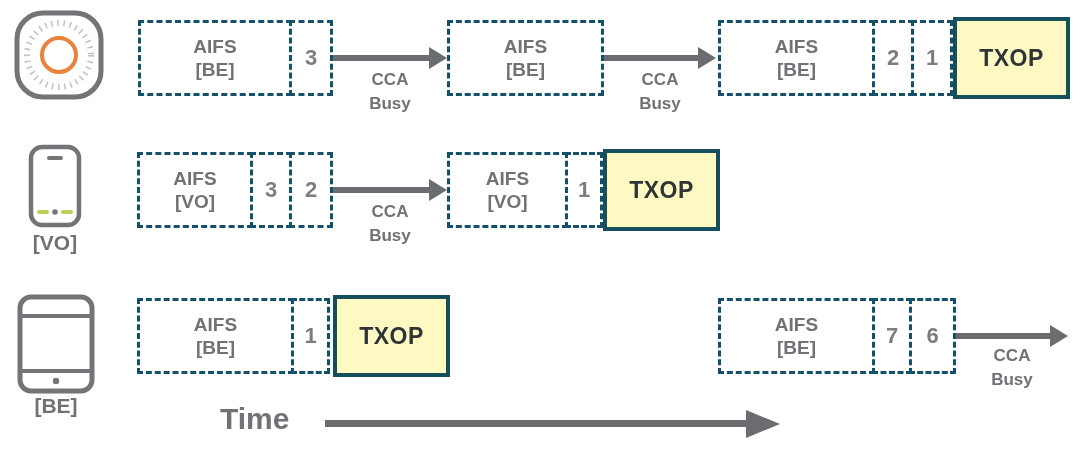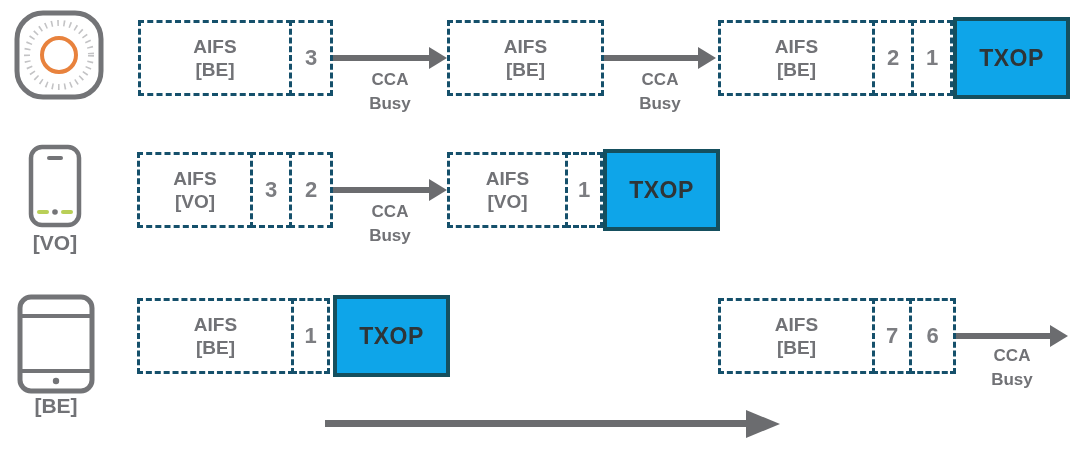--- a/index.html
+++ b/index.html
@@ -11,21 +11,21 @@
   .dbox {
     position:absolute; box-sizing:border-box;
     border:3px dashed #15506b; background:#ffffff;
     display:flex; align-items:center; justify-content:center;
   }
   .aifs-lbl { color:#717276; font-weight:bold; font-size:19px; line-height:23px; text-align:center; }
   .aifs-lbl span { display:block; }
   .counter { color:#7c7d81; font-weight:bold; font-size:22px; }
   .txop {
     position:absolute; box-sizing:border-box;
-    border:4px solid #154f5e; background:#0ea5e9;
+    border:4px solid #154f5e; background:#fef9c3;
     display:flex; align-items:center; justify-content:center;
     color:#2f3537; font-weight:bold; font-size:23px; letter-spacing:0.5px;
   }
   .harrow { position:absolute; height:6px; background:#6b6c6f; }
   .harrow::after {
     content:""; position:absolute; left:100%; top:50%; transform:translateY(-50%);
     width:0; height:0;
     border-left:18px solid #6b6c6f; border-top:11px solid transparent; border-bottom:11px solid transparent;
   }
   .time-arrow { height:7px; }
@@ -173,15 +173,16 @@
   <div class="dbox" style="left:909px;top:298px;width:47px;height:76px">
     <span class="counter">6</span>
   </div>
 
   <div class="harrow" style="left:956px;top:333px;width:94px"></div>
   <div class="cca" style="left:967px;top:344px;width:90px">
     <span>CCA</span>
     <span>Busy</span>
   </div>
 
+  <div class="time-label" style="left:220px;top:402px">Time</div>
   <div class="harrow time-arrow" style="left:325px;top:420px;width:421px"></div>
 
 </div>
 
 </body></html>

